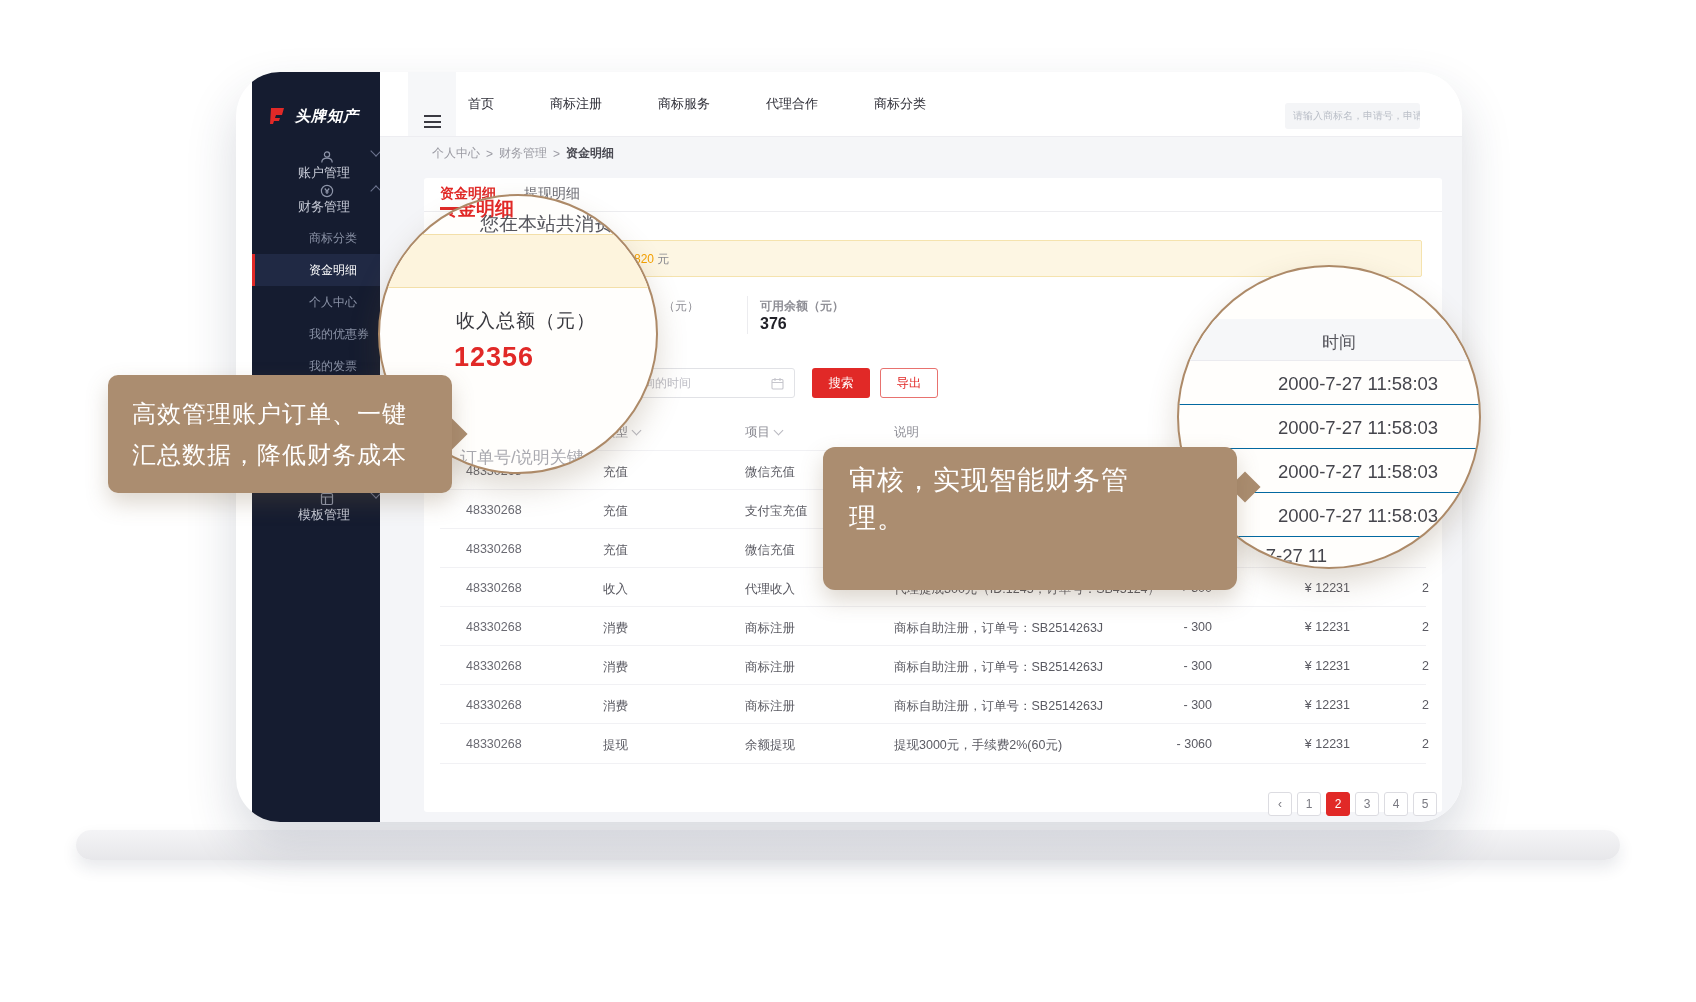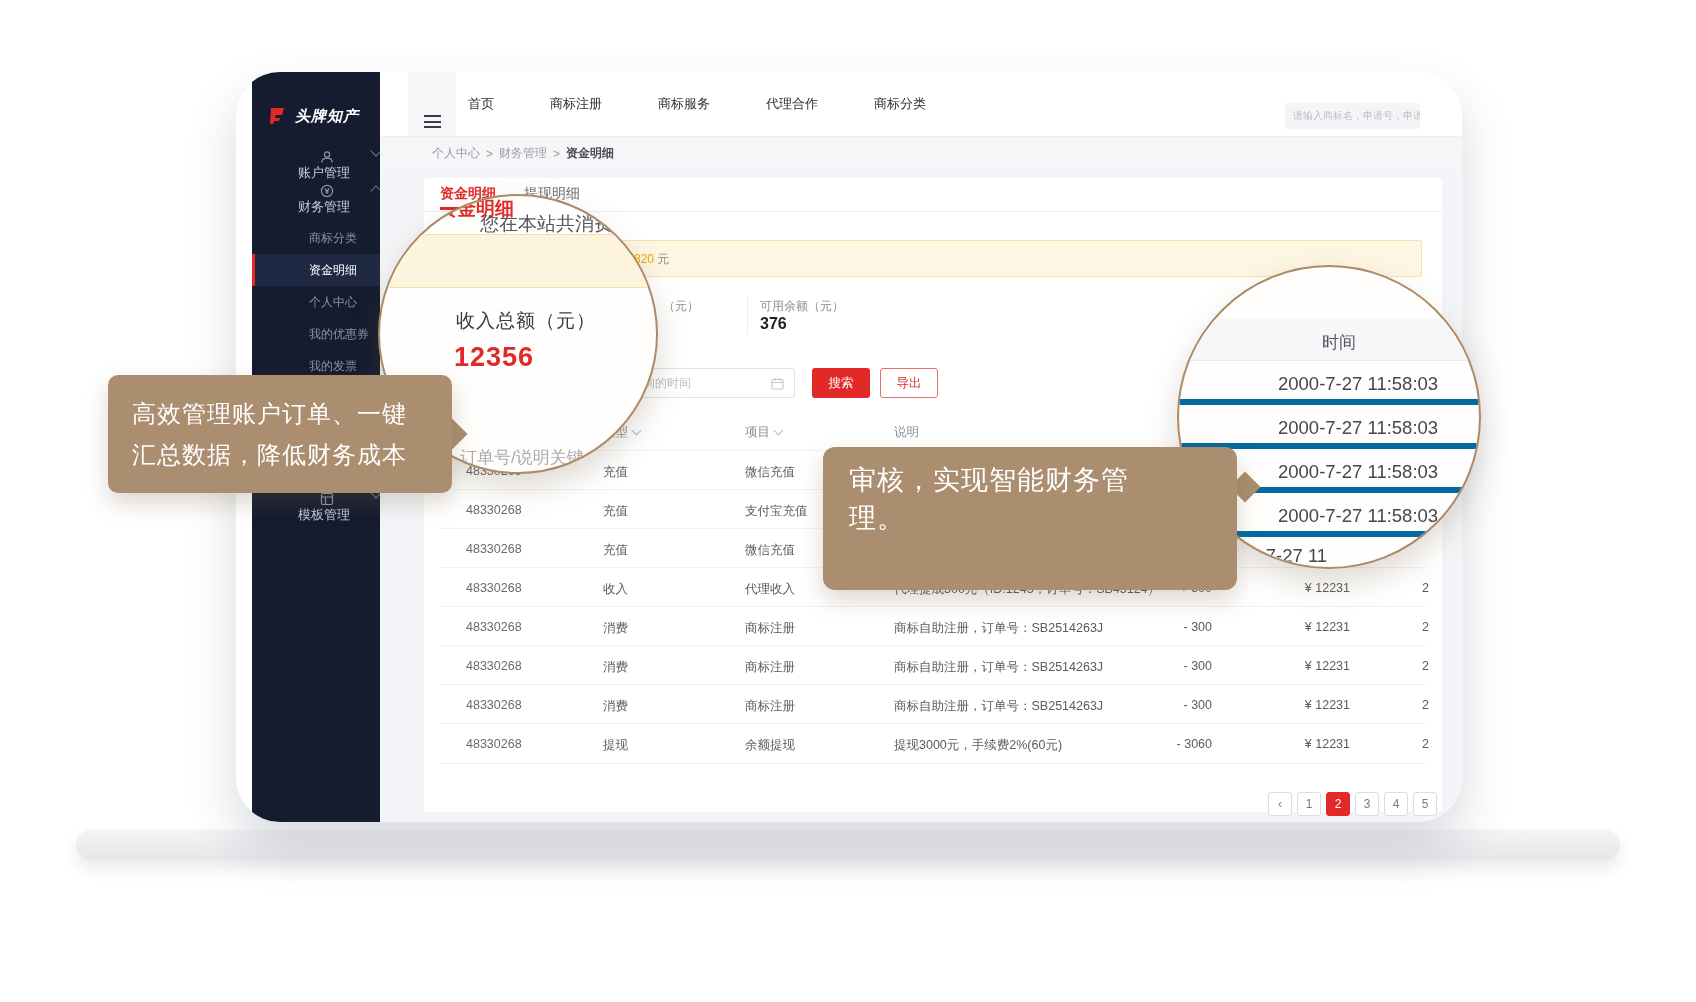--- a/index.html
+++ b/index.html
@@ -48,21 +48,21 @@
   .tab-active{left:204px;top:113px;font-size:14px;font-weight:bold;color:#e12927;}
   .tab-underline{left:204px;top:135px;width:68px;height:3px;background:#e12927;}
   .tab-inactive{left:288px;top:113px;font-size:14px;color:#6b6b73;}
 
   .banner{left:204px;top:168px;width:982px;height:37px;background:#fdf6e3;border:1px solid #f5e3ae;border-radius:2px;box-sizing:border-box;}
   .banner-tail{left:193px;top:10px;font-size:12px;color:#8a8a90;}
   .banner-tail b{color:#f5a100;font-weight:normal;}
 
   .stat-frag{left:427px;top:226px;font-size:12px;color:#8f8f96;}
   .stat-divider{left:511px;top:224px;width:1px;height:38px;background:#ececef;}
-  .stat-label{left:524px;top:226px;font-size:12px;color:#8f8f96;}
+  .stat-label{left:524px;top:226px;font-size:12px;color:#8f8f96;font-weight:bold;}
   .stat-value{left:524px;top:243px;font-size:16px;font-weight:bold;color:#212128;}
 
   .time-input{left:324px;top:296px;width:235px;height:30px;border:1px solid #e1e2e6;border-radius:3px;background:#fff;box-sizing:border-box;
     font-size:12px;color:#bdbdc5;display:flex;align-items:center;padding:0 10px;}
   .time-input .ph{flex:1;overflow:hidden;white-space:nowrap;}
   .cal-icon{width:13px;height:13px;color:#c6c6cd;flex:0 0 auto;}
   .btn{top:296px;width:58px;height:30px;border-radius:3px;font-size:12.5px;display:flex;align-items:center;justify-content:center;box-sizing:border-box;cursor:pointer;}
   .btn-search{left:576px;background:#e12927;color:#fff;}
   .btn-export{left:644px;background:#fff;border:1px solid #e8726f;color:#e12927;text-align:right;}
 
@@ -93,21 +93,21 @@
   .circ-right{left:1177px;top:265px;width:300px;height:300px;}
   .mz-tab{left:58px;top:0px;font-size:19px;font-weight:bold;color:#e12927;}
   .mz-banner{left:-30px;top:38px;width:340px;height:54px;background:#fdf4dd;border-top:1px solid #f3dfa9;border-bottom:1px solid #f3dfa9;box-sizing:border-box;}
   .mz-banner-text{left:100px;top:15px;font-size:19px;color:#55555c;white-space:nowrap;}
   .mz-banner-text b{color:#f7a500;font-weight:bold;}
   .mz-income-label{left:76px;top:112px;font-size:19px;color:#3a3a40;letter-spacing:1px;}
   .mz-income-value{left:74px;top:146px;font-size:27px;font-weight:bold;color:#e12927;letter-spacing:1px;}
   .mz-bottom{left:80px;top:250px;font-size:17px;color:#a9a9af;white-space:nowrap;}
   .mz-thead{left:0;top:52px;width:300px;height:42px;background:#f6f7f9;border-bottom:1px solid #ebebef;box-sizing:border-box;}
   .mz-time-header{left:143px;top:64px;font-size:17px;color:#55555c;}
-  .mz-trow{position:absolute;left:0;width:300px;height:44px;border-bottom:6px solid #0369a1;box-sizing:border-box;}
+  .mz-trow{position:absolute;left:0;width:300px;height:44px;border-bottom:1px solid #0369a1;box-sizing:border-box;}
   .mz-trow span{position:absolute;left:99px;top:12px;font-size:18.5px;color:#45454c;white-space:nowrap;}
   .mz-partial{left:60px;top:278px;font-size:18.5px;color:#45454c;white-space:nowrap;}
 
   
   .callout{background:#ab8d70;color:#fff;box-shadow:0 10px 22px rgba(120,95,65,.25);}
   .co-left{left:108px;top:375px;width:344px;height:118px;border-radius:10px;padding:18px 24px;box-sizing:border-box;
            font-size:24px;line-height:41px;letter-spacing:1px;white-space:nowrap;}
   .co-right{left:823px;top:447px;width:414px;height:143px;border-radius:12px;padding:14px 26px;box-sizing:border-box;
            font-size:27px;line-height:38px;letter-spacing:1px;white-space:nowrap;}
   .co-arrow{width:22px;height:22px;background:#ab8d70;transform:rotate(45deg);}

